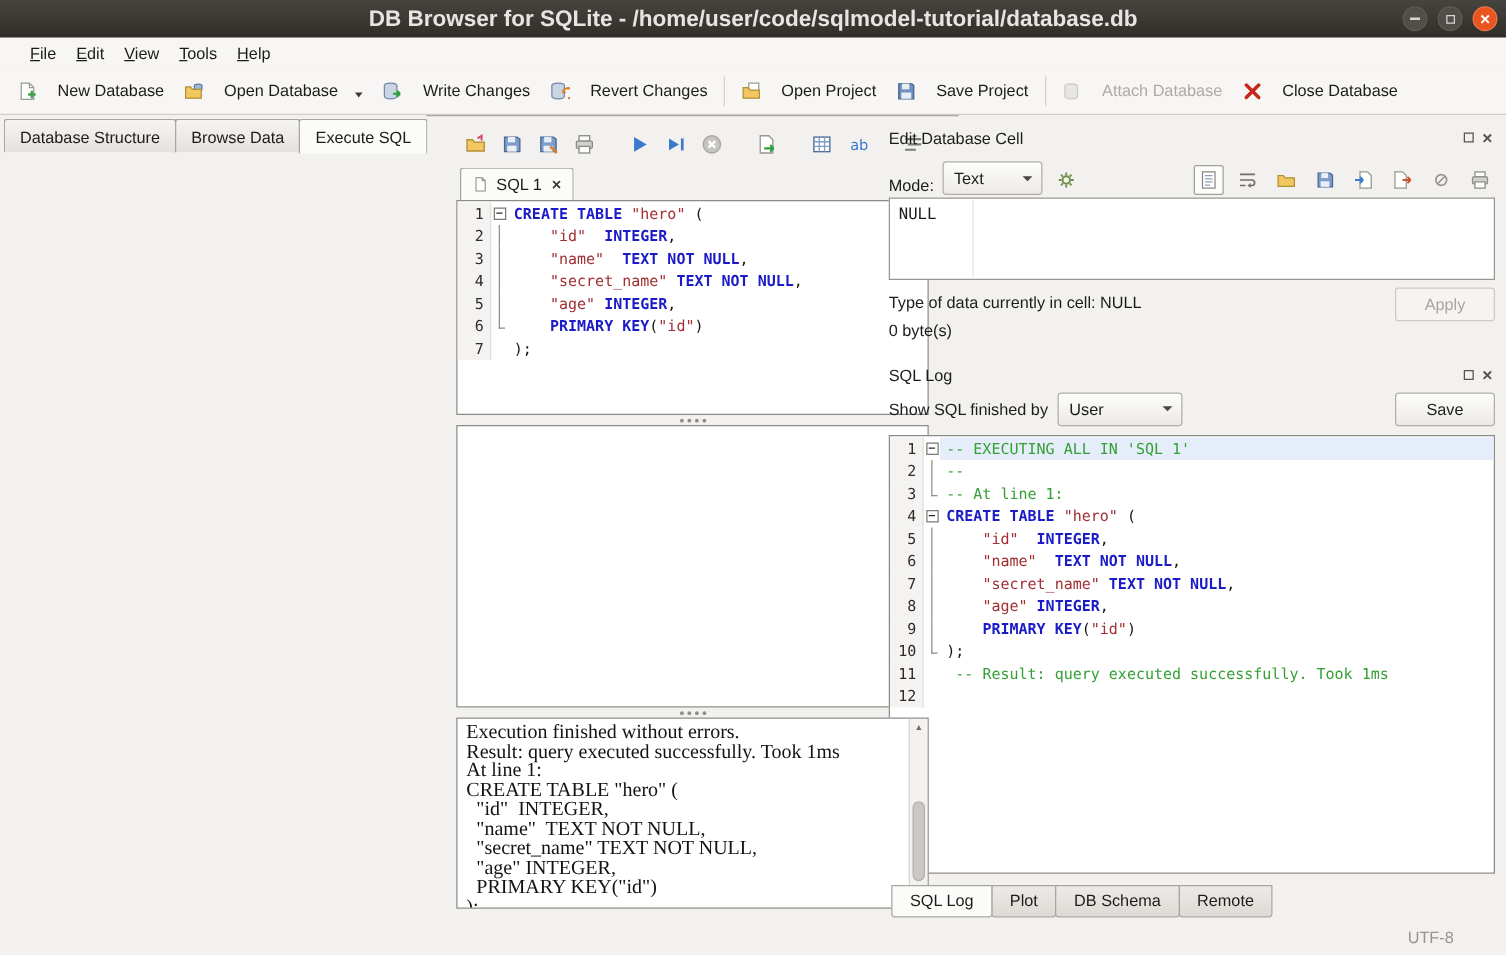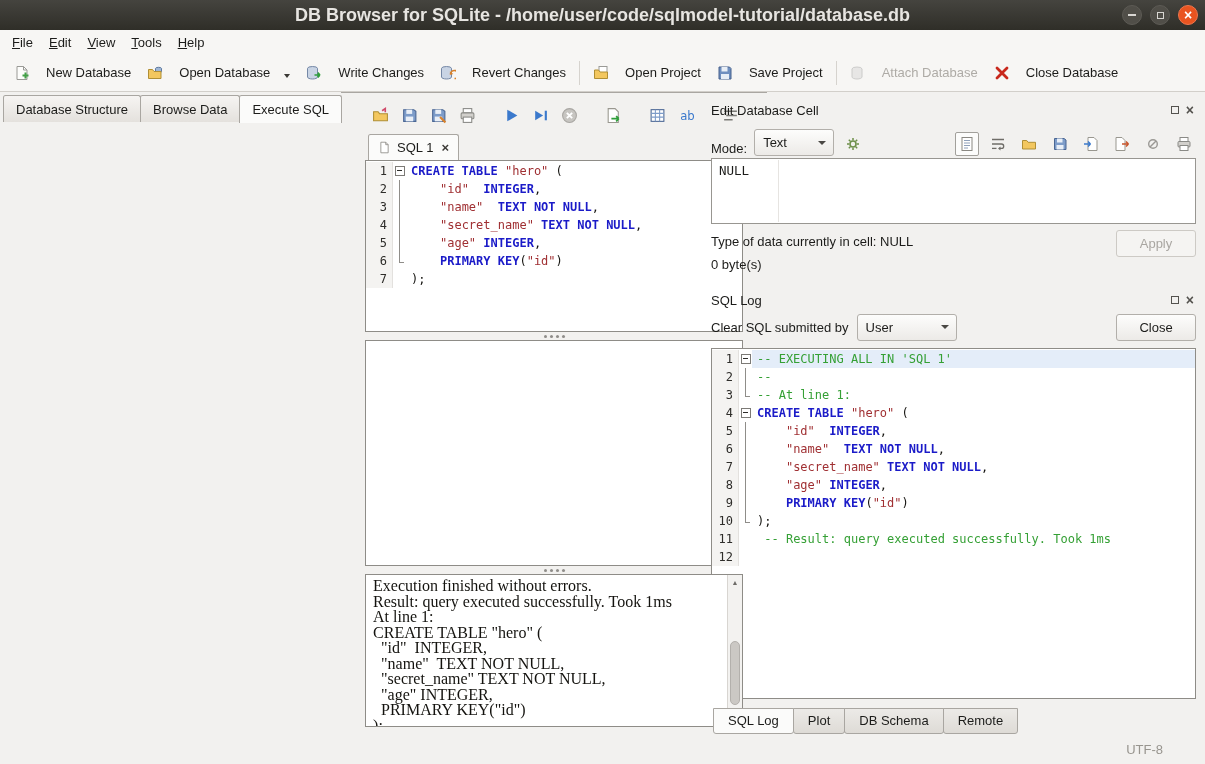--- a/index.html
+++ b/index.html
@@ -10,21 +10,21 @@
 
 .titlebar{ height:30px; flex:none; background:linear-gradient(var(--tb-top),#2f2e28); display:flex; align-items:center; justify-content:center; position:relative; }
 .title{ color:#e7e5e1; font-weight:bold; font-size:18px; }
 .win-controls{ position:absolute; right:7px; top:5px; display:flex; gap:8px; }
 .win-btn{ width:20px; height:20px; border-radius:50%; background:#504e48; border:1px solid #5d5b55; color:#d8d6d2; display:flex; align-items:center; justify-content:center; }
 .win-btn .bar{ width:8px; height:2px; background:#d8d6d2; }
 .win-btn .box{ width:7px; height:7px; border:1px solid #d8d6d2; }
 .win-btn.close{ background:var(--close); border-color:#f0764d; color:#fff; font-size:14px; line-height:1; font-weight:bold; }
 
 
-.menubar{ height:24px; flex:none; background:#f7f6f4; display:flex; align-items:center; padding-left:4px; }
+.menubar{ height:24px; flex:none; background:#f7f6f4; display:flex; align-items:center; padding-left:16px; }
 .menu-item{ padding:3px 8px; }
 .toolbar{ height:38px; flex:none; background:#f7f6f4; border-bottom:1px solid #d2cfca; display:flex; align-items:center; padding:0 6px; }
 .tbtn{ display:flex; align-items:center; gap:16px; padding:6px 8px; border-radius:3px; }
 .tbtn.disabled{ color:#aeaba6; }
 .tbtn.disabled svg{ opacity:.45; filter:grayscale(1); }
 .ticon{ width:16px; height:16px; display:flex; }
 .ticon svg{ width:16px; height:16px; }
 .tb-caret{ width:0; height:0; border-left:3.5px solid transparent; border-right:3.5px solid transparent; border-top:4px solid #3a3834; align-self:flex-end; margin:0 0 3px -2px; }
 .tsep{ width:1px; height:24px; background:#d6d3ce; margin:0 5px; }
 
@@ -437,27 +437,27 @@
 
       <div class="dock log-dock">
         <div class="dock-header">
           <span>SQL Log</span>
           <span class="dock-icons">
             <span class="float-glyph"></span>
             <span class="close-glyph">×</span>
           </span>
         </div>
         <div class="filter-row">
-          <span>Clear SQL submitted by</span>
+          <span>Show SQL finished by</span>
           <div class="combo user">
             <span>User</span>
             <span class="caret"></span>
           </div>
           <div class="spacer"></div>
-          <div class="btn">Close</div>
+          <div class="btn">Save</div>
         </div>
         <div class="code-frame log-frame">
           <div id="log-code" class="codeview">
               <div class="cl hl"><span class="ln">1</span><span class="fold box"></span><span class="code"><span class="tk-c">-- EXECUTING ALL IN 'SQL 1'</span></span></div>
               <div class="cl"><span class="ln">2</span><span class="fold line"></span><span class="code"><span class="tk-c">--</span></span></div>
               <div class="cl"><span class="ln">3</span><span class="fold end"></span><span class="code"><span class="tk-c">-- At line 1:</span></span></div>
               <div class="cl"><span class="ln">4</span><span class="fold box"></span><span class="code"><span class="tk-k">CREATE TABLE</span><span class="tk-p"> </span><span class="tk-s">"hero"</span><span class="tk-p"> (</span></span></div>
               <div class="cl"><span class="ln">5</span><span class="fold line"></span><span class="code"><span class="tk-p">    </span><span class="tk-s">"id"</span><span class="tk-p">  </span><span class="tk-k">INTEGER</span><span class="tk-p">,</span></span></div>
               <div class="cl"><span class="ln">6</span><span class="fold line"></span><span class="code"><span class="tk-p">    </span><span class="tk-s">"name"</span><span class="tk-p">  </span><span class="tk-k">TEXT NOT NULL</span><span class="tk-p">,</span></span></div>
               <div class="cl"><span class="ln">7</span><span class="fold line"></span><span class="code"><span class="tk-p">    </span><span class="tk-s">"secret_name"</span><span class="tk-p"> </span><span class="tk-k">TEXT NOT NULL</span><span class="tk-p">,</span></span></div>

